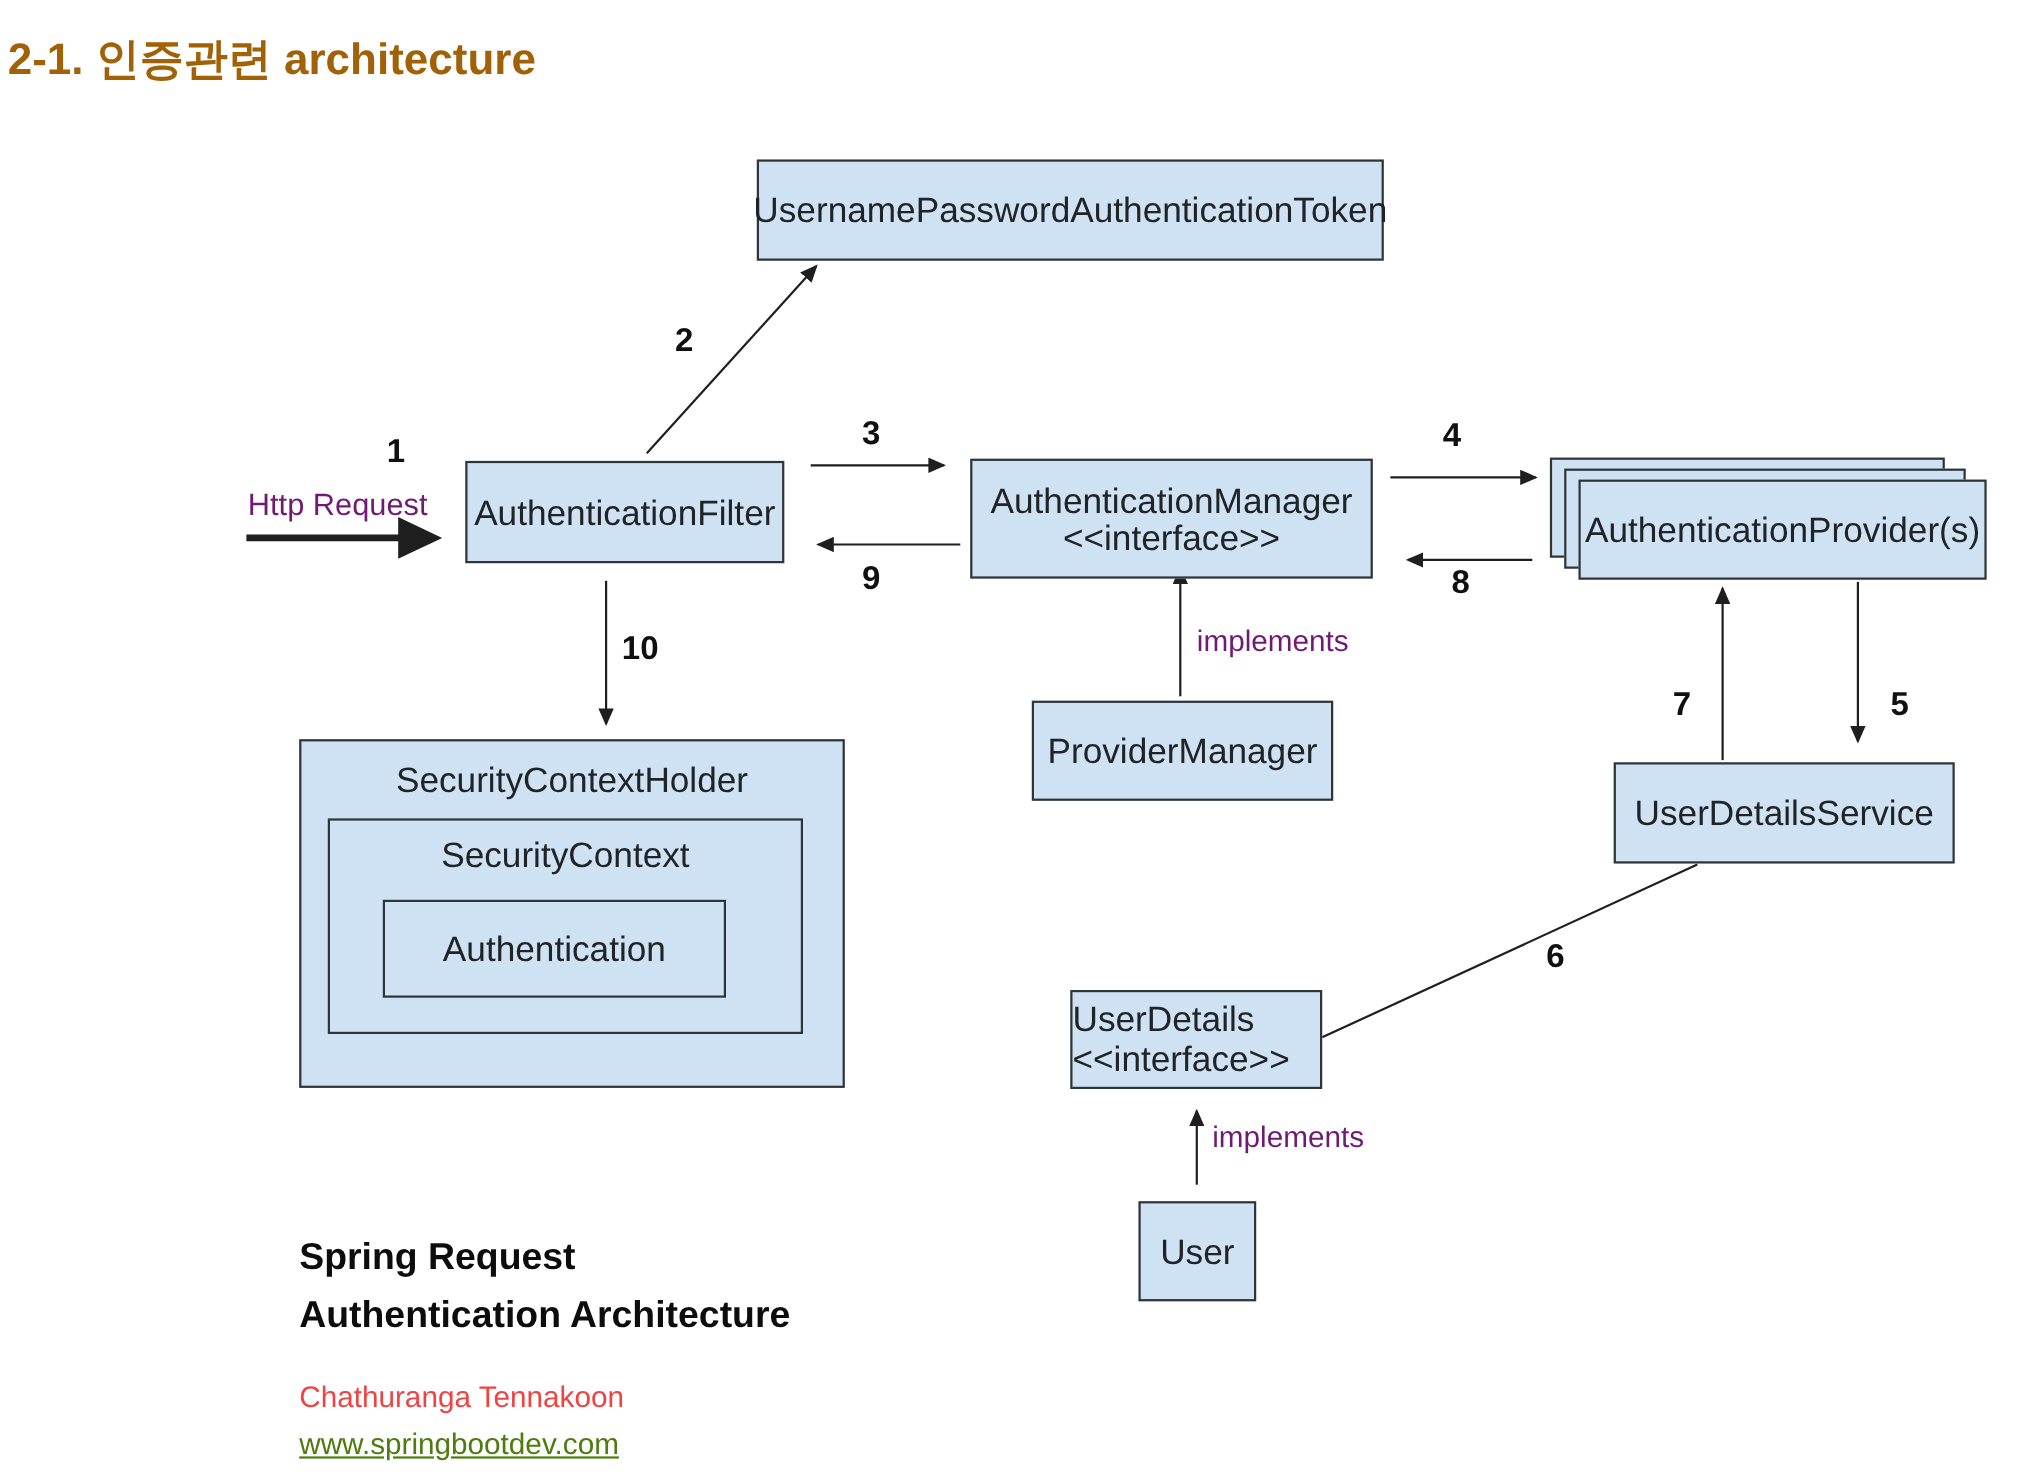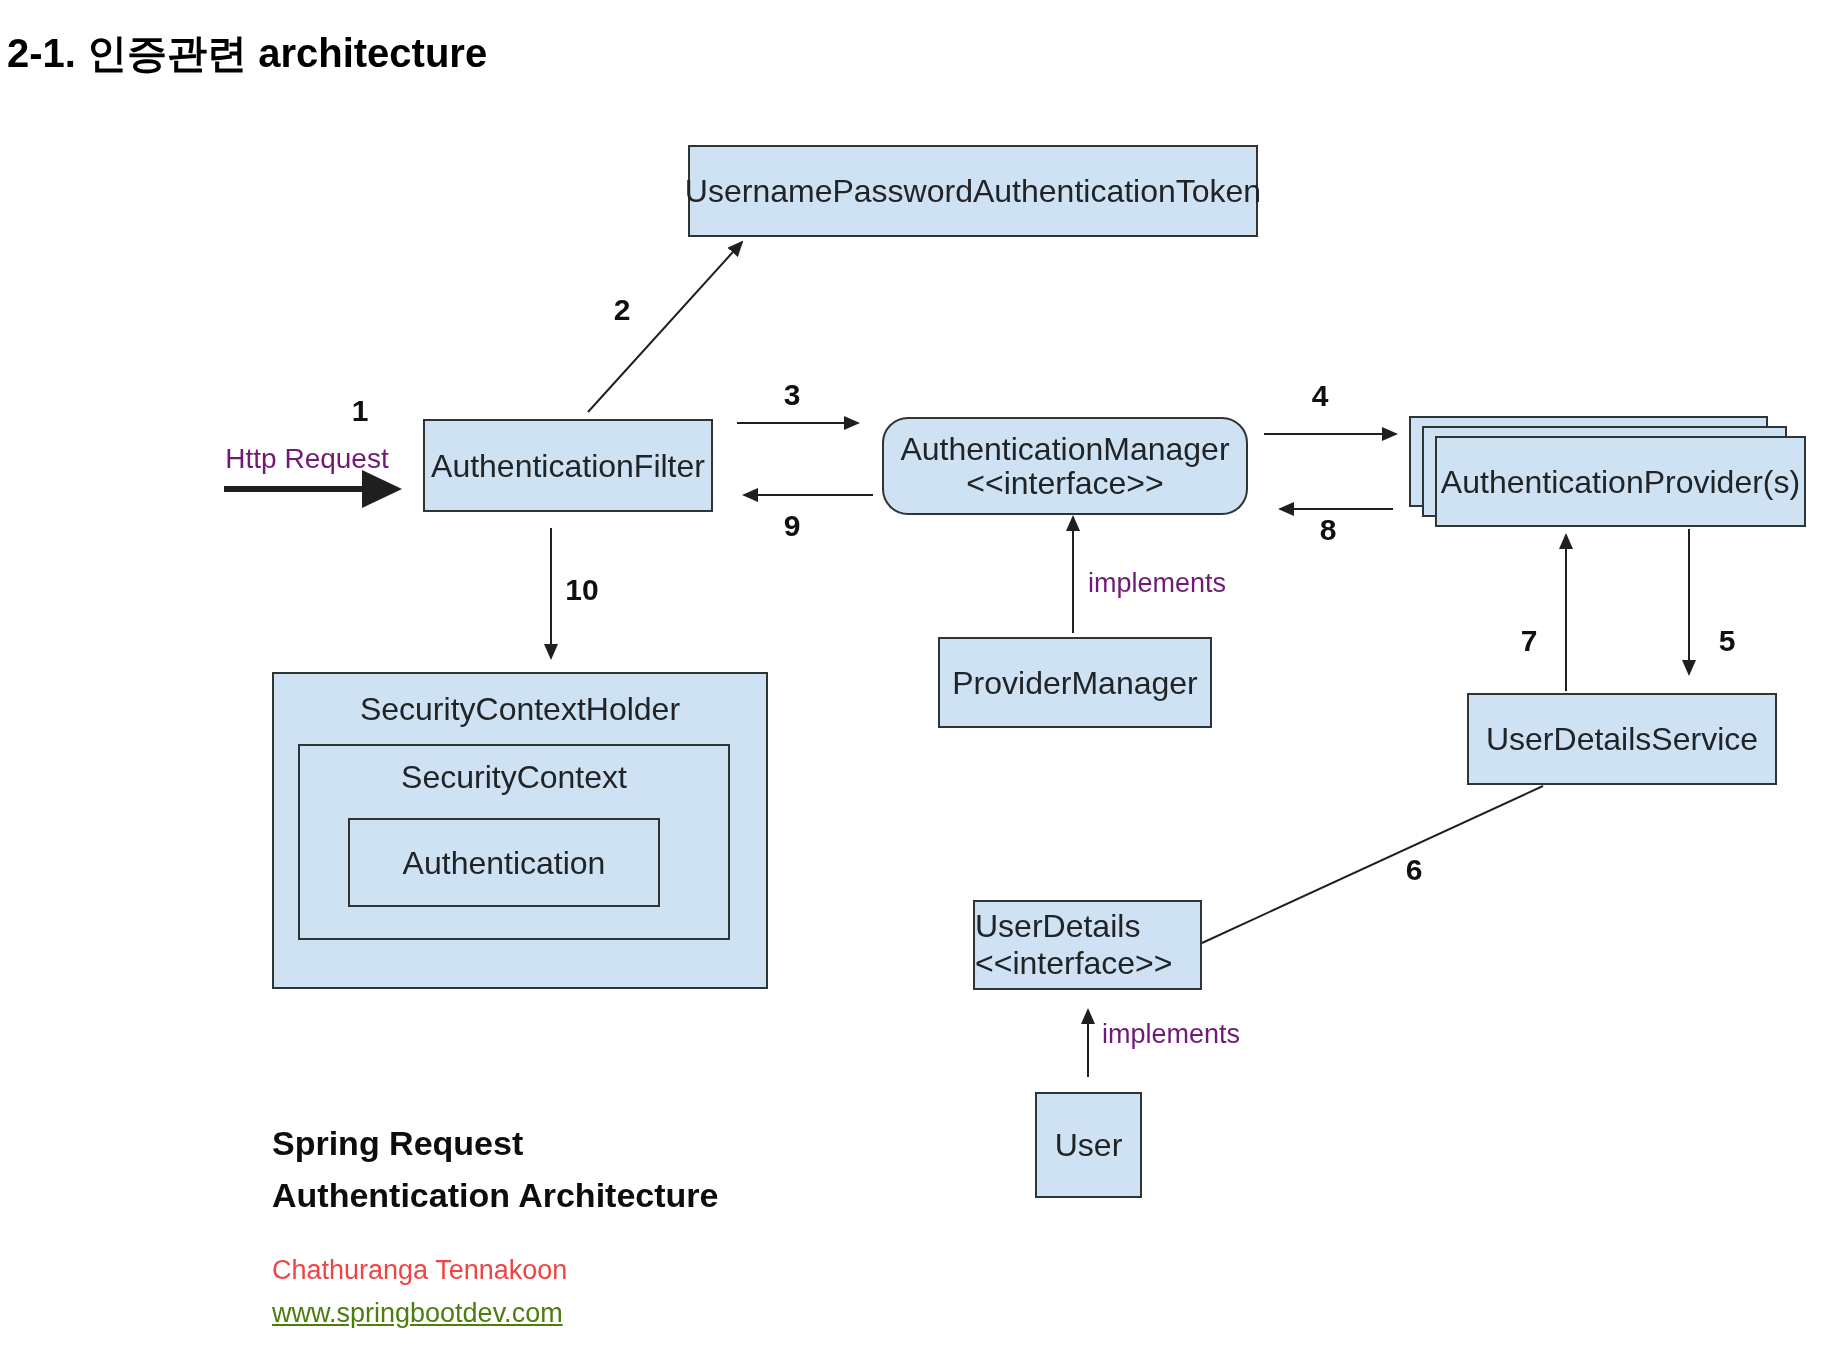--- a/index.html
+++ b/index.html
@@ -2,21 +2,21 @@
 <html><head>
 <meta charset="utf-8">
 <style>
   html,body { margin:0; padding:0; background:#ffffff; }
   .canvas {
     position:relative; width:1840px; height:1348px; background:#ffffff;
     font-family:"Liberation Sans", sans-serif; overflow:hidden;
   }
   .page-title {
     position:absolute; left:7px; top:26px; margin:0;
-    font-size:40px; font-weight:bold; color:#000000; letter-spacing:0;
+    font-size:40px; font-weight:bold; color:#a16207; letter-spacing:0;
   }
   .arrow-layer { position:absolute; left:0; top:0; z-index:1; }
   .box {
     position:absolute; box-sizing:border-box; z-index:2;
     background:#cfe2f3; border:2px solid #2f3437;
     display:flex; align-items:center; justify-content:center;
     font-size:32px; color:#212427; text-align:center; line-height:34px;
   }
   .box.two-line { flex-direction:column; }
   .box.top-label { justify-content:flex-start; flex-direction:column; }
@@ -72,21 +72,21 @@
   </svg>
 
   <div class="box" style="left:688px; top:145px; width:570px; height:92px;">
     <span>UsernamePasswordAuthenticationToken</span>
   </div>
 
   <div class="box" style="left:423px; top:419px; width:290px; height:93px;">
     <span>AuthenticationFilter</span>
   </div>
 
-  <div class="box two-line" style="left:882px; top:417px; width:366px; height:98px;border-radius:26px;">
+  <div class="box two-line" style="left:882px; top:417px; width:366px; height:109px;">
     <span>AuthenticationManager</span>
     <span>&lt;&lt;interface&gt;&gt;</span>
   </div>
 
   <div class="box" style="left:1409px; top:416px; width:359px; height:91px;"></div>
   <div class="box" style="left:1422px; top:426px; width:365px; height:91px;"></div>
   <div class="box" style="left:1435px; top:436px; width:371px; height:91px;">
     <span>AuthenticationProvider(s)</span>
   </div>
 
@@ -106,21 +106,21 @@
   </div>
   <div class="box" style="left:348px; top:818px; width:312px; height:89px;">
     <span>Authentication</span>
   </div>
 
   <div class="box two-line left-align" style="left:973px; top:900px; width:229px; height:90px; line-height:37px;">
     <span>UserDetails</span>
     <span>&lt;&lt;interface&gt;&gt;</span>
   </div>
 
-  <div class="box" style="left:1035px; top:1092px; width:107px; height:106px;">
+  <div class="box" style="left:1035px; top:1092px; width:107px; height:91px;">
     <span>User</span>
   </div>
 
   <div class="num" style="left:360px; top:411px;">1</div>
   <div class="num" style="left:622px; top:310px;">2</div>
   <div class="num" style="left:792px; top:395px;">3</div>
   <div class="num" style="left:1320px; top:396px;">4</div>
   <div class="num" style="left:1727px; top:641px;">5</div>
   <div class="num" style="left:1414px; top:870px;">6</div>
   <div class="num" style="left:1529px; top:641px;">7</div>

